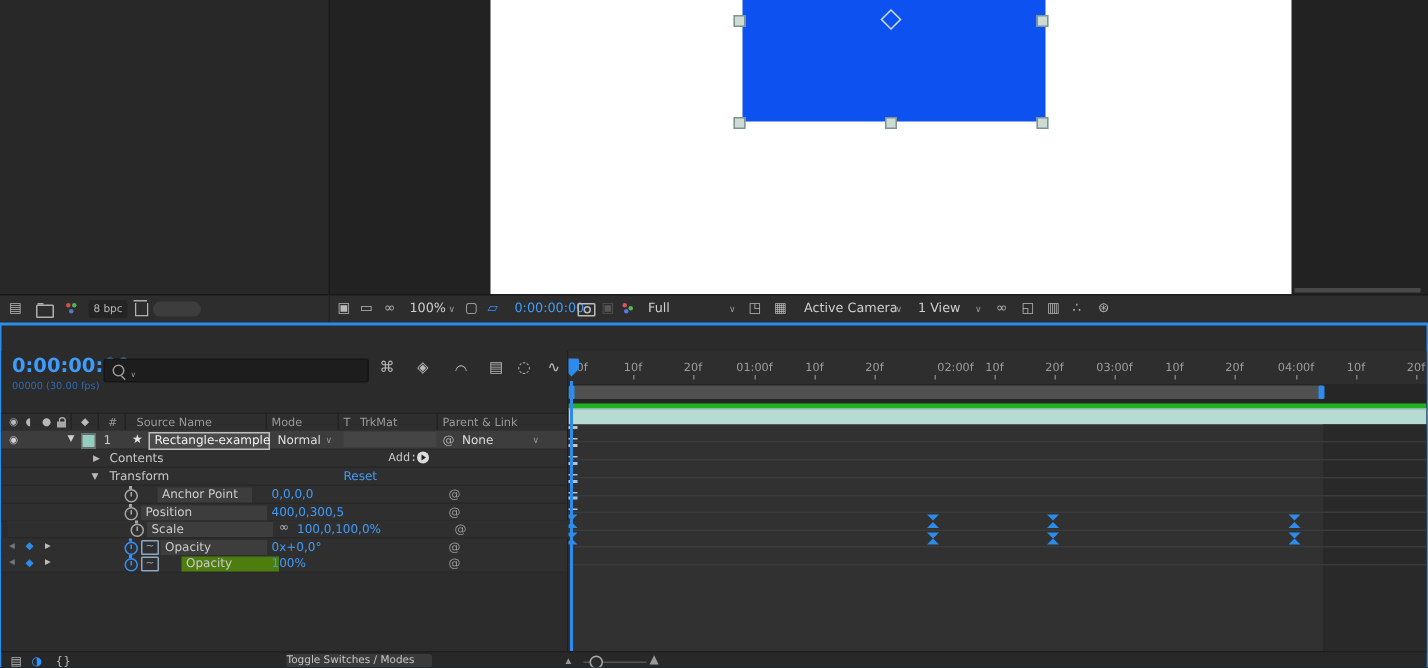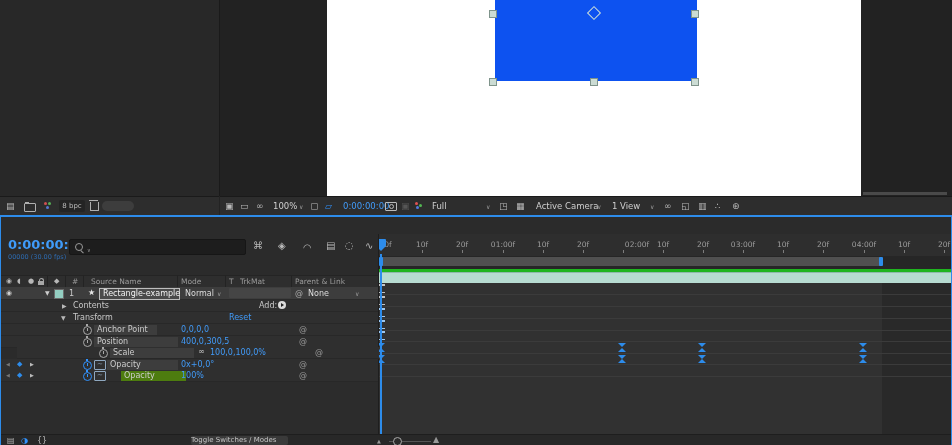--- a/index.html
+++ b/index.html
@@ -171,48 +171,48 @@
         <span class="gly chev" style="left:216px;top:4px;">∨</span>
         <span class="abs" style="left:228px;top:1px;width:62px;height:10px;background:#454545;border-radius:1px;"></span>
         <span class="txt" style="left:294px;top:2.5px;font-size:8px;color:#aaa;">@</span>
         <span class="txt" style="left:307px;top:2.5px;font-size:8px;color:#ddd;">None</span>
         <span class="gly chev" style="left:354px;top:4px;">∨</span>
       </div>
 
       <div class="abs" style="left:0;top:66px;width:377px;height:11px;background:#2f2f2f;border-bottom:1px solid #282828;">
         <span class="gly" style="left:61px;top:2.5px;font-size:6px;">▶</span>
         <span class="txt" style="left:72px;top:1.5px;font-size:8px;color:#c8c8c8;">Contents</span>
-        <span class="txt" style="left:258px;top:1.5px;font-size:8px;color:#c8c8c8;">Add:</span>
+        <span class="txt" style="left:258px;top:1.5px;font-size:8px;color:#c8c8c8;font-family:Liberation Mono, monospace;">Add:</span>
         <span class="abs" style="left:277px;top:1px;width:8px;height:8px;border-radius:50%;background:#dcdcdc;">
            <i class="abs" style="left:3px;top:2px;width:0;height:0;border-left:3px solid #222;border-top:2px solid transparent;border-bottom:2px solid transparent;"></i>
         </span>
       </div>
       <div class="abs" style="left:0;top:78px;width:377px;height:11px;background:#2f2f2f;border-bottom:1px solid #282828;">
         <span class="gly" style="left:60px;top:2.5px;font-size:6px;">▼</span>
         <span class="txt" style="left:72px;top:1.5px;font-size:8px;color:#c8c8c8;">Transform</span>
         <span class="txt blue" style="left:180px;top:1.5px;font-size:8px;padding-left:48px;">Reset</span>
       </div>
 
       <div class="abs" style="left:0;top:90px;width:377px;height:11px;background:#2f2f2f;border-bottom:1px solid #282828;">
         <i class="ico-watch" style="left:82px;top:2px;"></i>
-        <span class="abs" style="left:93px;top:0.5px;width:63px;height:10px;background:#3d3d3d;">
+        <span class="abs" style="left:104px;top:0.5px;width:63px;height:10px;background:#3d3d3d;">
           <span class="txt" style="left:3px;top:1px;font-size:8px;color:#ccc;">Anchor Point</span>
         </span>
         <span class="txt blue" style="left:180px;top:1.5px;font-size:8px;">0,0,0,0</span>
         <span class="txt" style="left:298px;top:1.5px;font-size:8px;color:#999;">@</span>
       </div>
       <div class="abs" style="left:0;top:102px;width:377px;height:11px;background:#2f2f2f;border-bottom:1px solid #282828;">
         <i class="ico-watch" style="left:82px;top:2px;"></i>
         <span class="abs" style="left:93px;top:0.5px;width:84px;height:10px;background:#3d3d3d;">
           <span class="txt" style="left:3px;top:1px;font-size:8px;color:#ccc;">Position</span>
         </span>
         <span class="txt blue" style="left:180px;top:1.5px;font-size:8px;">400,0,300,5</span>
         <span class="txt" style="left:298px;top:1.5px;font-size:8px;color:#999;">@</span>
       </div>
-      <div class="abs" style="left:16px;top:113px;width:377px;height:11px;background:#2f2f2f;border-bottom:1px solid #282828;">
+      <div class="abs" style="left:4px;top:113px;width:377px;height:11px;background:#2f2f2f;border-bottom:1px solid #282828;">
         <i class="ico-watch" style="left:82px;top:2px;"></i>
         <span class="abs" style="left:93px;top:0.5px;width:84px;height:10px;background:#3d3d3d;">
           <span class="txt" style="left:3px;top:1px;font-size:8px;color:#ccc;">Scale</span>
         </span>
         <span class="txt" style="left:181px;top:1px;font-size:8px;color:#bbb;">∞</span>
         <span class="txt blue" style="left:193px;top:1.5px;font-size:8px;">100,0,100,0%</span>
         <span class="txt" style="left:298px;top:1.5px;font-size:8px;color:#999;">@</span>
       </div>
       <div class="abs" style="left:0;top:125px;width:377px;height:11px;background:#2f2f2f;border-bottom:1px solid #282828;">
         <span class="navarrow" style="left:5px;top:3px;color:#777;">◀</span>

